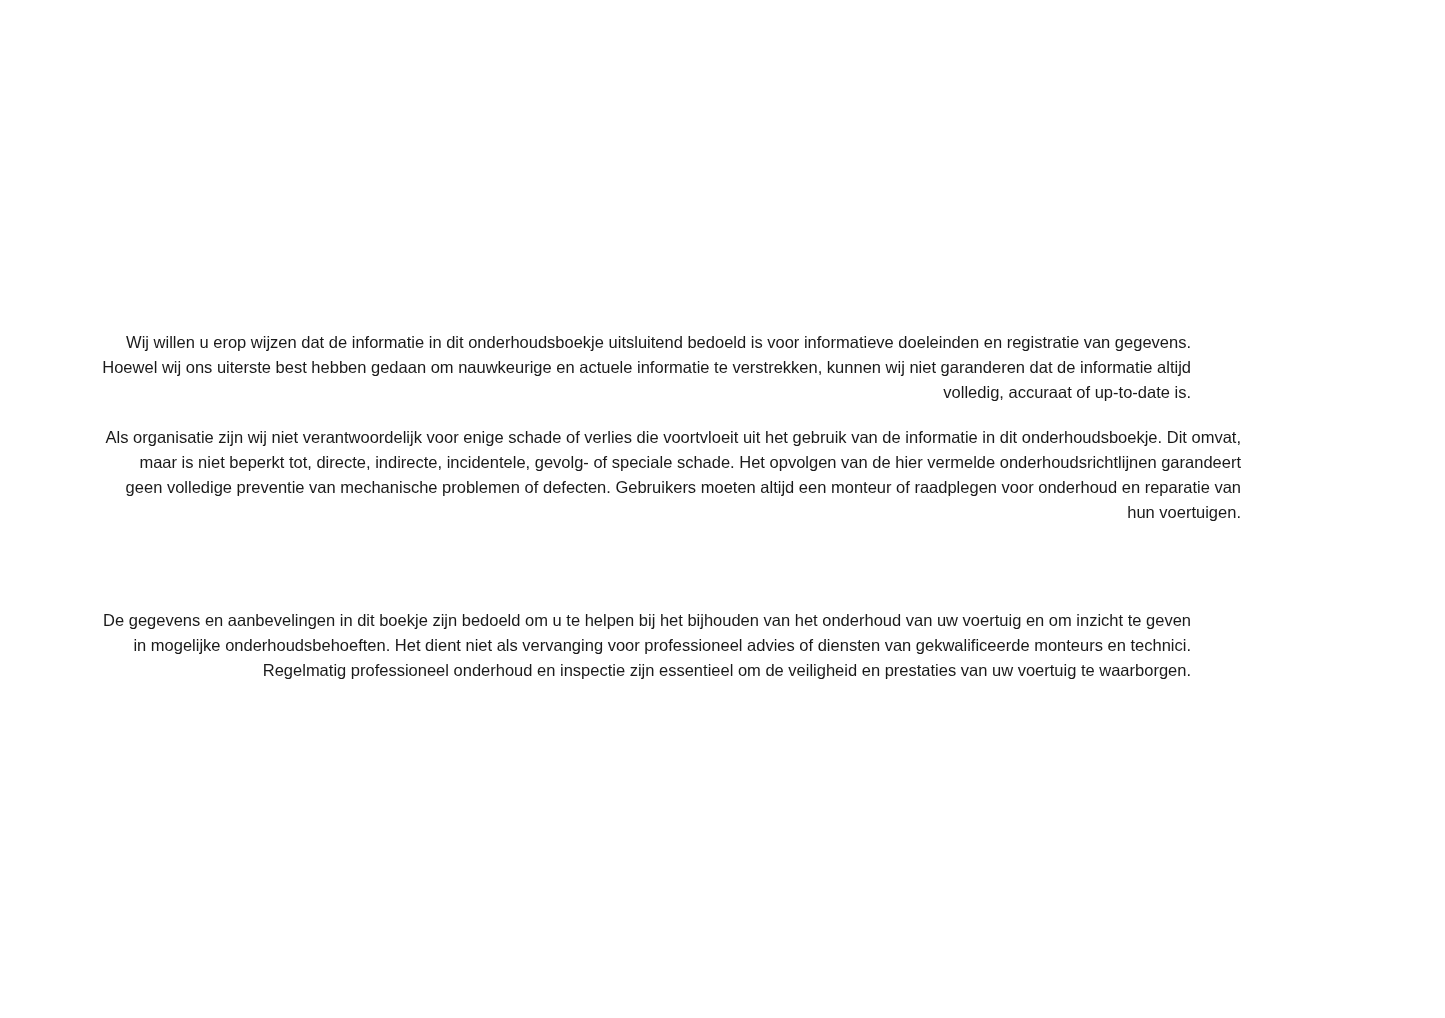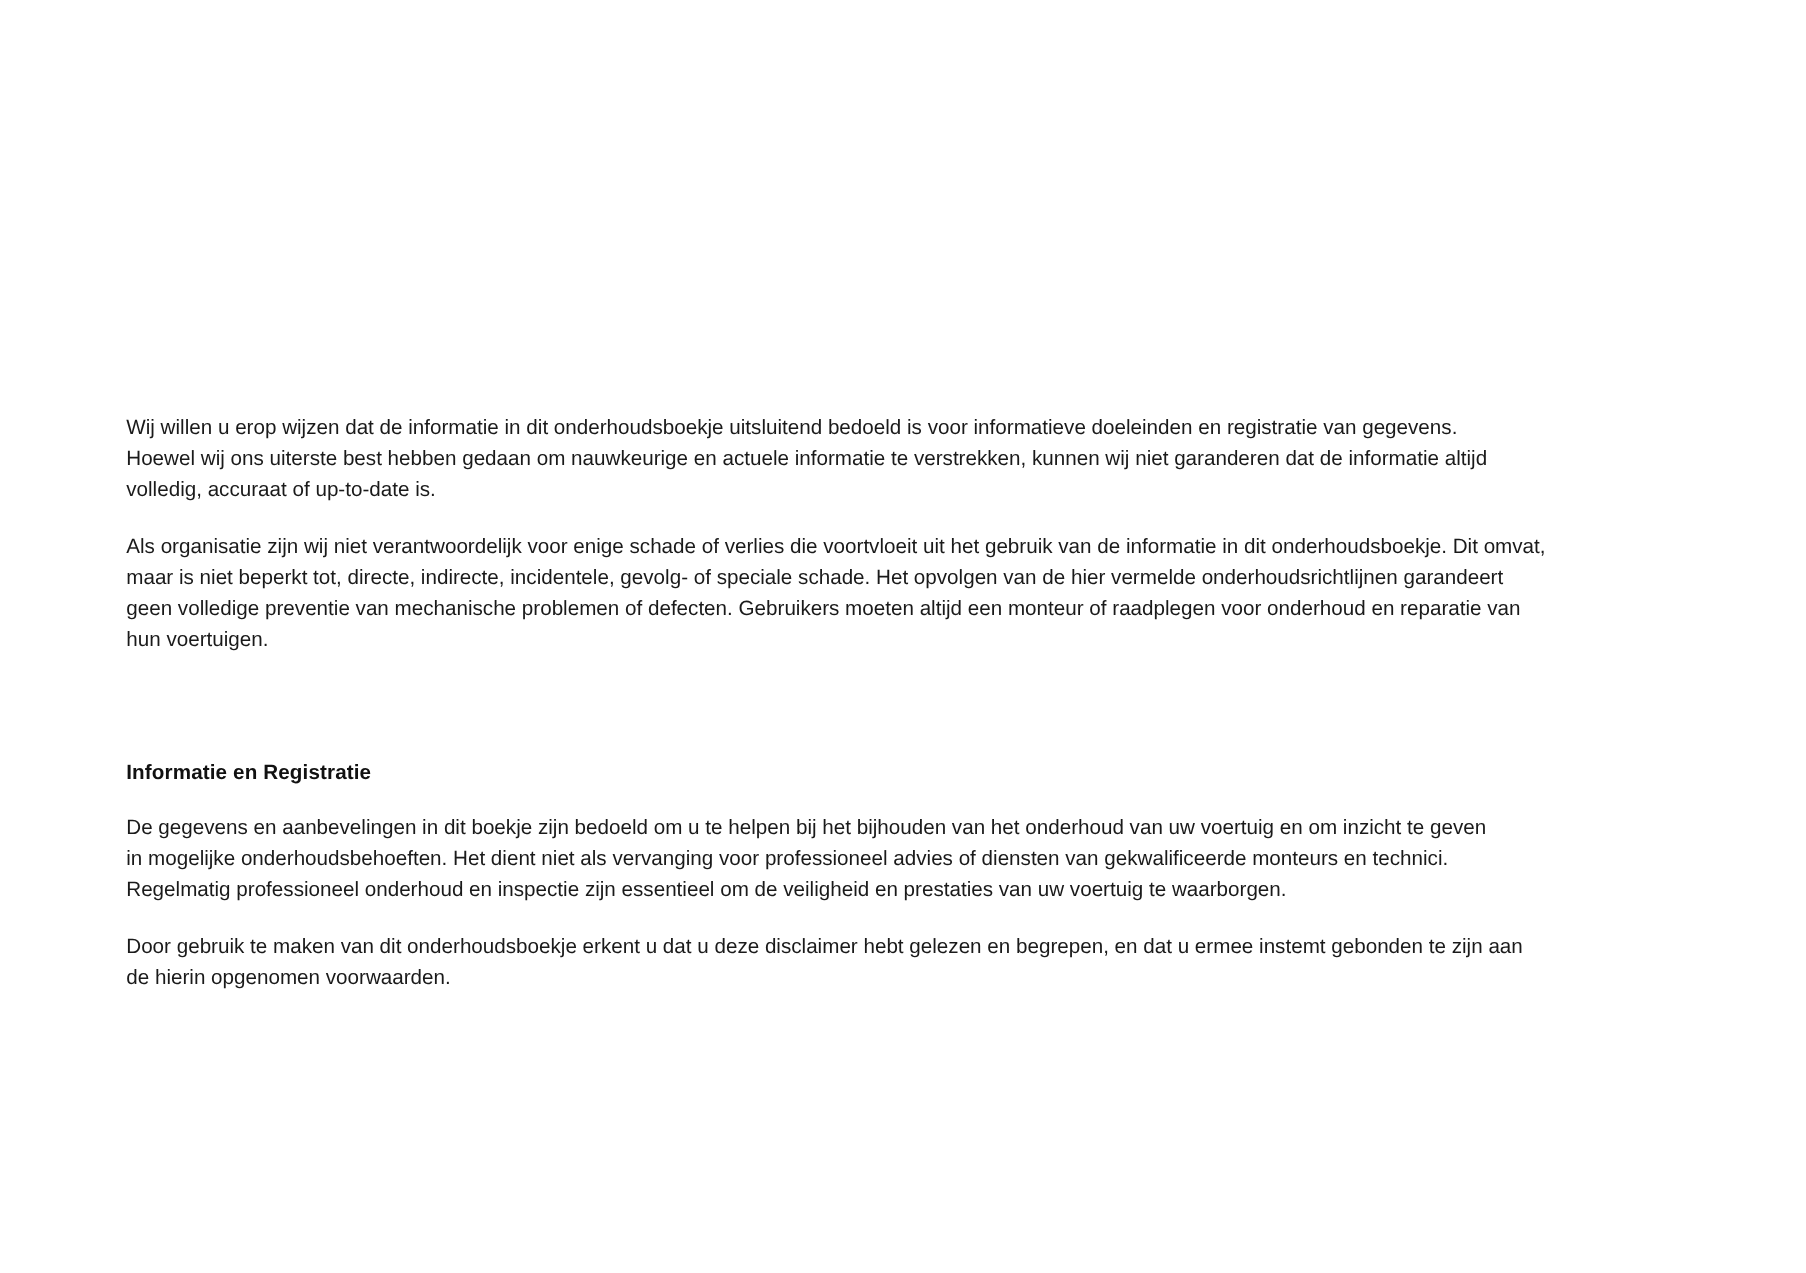--- a/index.html
+++ b/index.html
@@ -39,21 +39,21 @@
     line-height: 1.3;
     color: #111111;
     margin: 0 0 21px 0;
     letter-spacing: 0.1px;
   }
   .para {
     font-size: 16.5px;
     line-height: 1.52;
     color: #1a1a1a;
     margin: 0 0 20px 0;
-    text-align: left;
+    text-align: right;
   }
   .para:last-child {
     margin-bottom: 0;
   }
   .para.wide {
     width: 1140px;
   }
   .para.narrow {
     width: 1090px;
   }
@@ -63,19 +63,17 @@
 
 <div class="page">
   <div class="content">
 
     <section class="section">
       <p class="para narrow">Wij willen u erop wijzen dat de informatie in dit onderhoudsboekje uitsluitend bedoeld is voor informatieve doeleinden en registratie van gegevens. Hoewel wij ons uiterste best hebben gedaan om nauwkeurige en actuele informatie te verstrekken, kunnen wij niet garanderen dat de informatie altijd volledig, accuraat of up-to-date is.</p>
       <p class="para wide">Als organisatie zijn wij niet verantwoordelijk voor enige schade of verlies die voortvloeit uit het gebruik van de informatie in dit onderhoudsboekje. Dit omvat, maar is niet beperkt tot, directe, indirecte, incidentele, gevolg- of speciale schade. Het opvolgen van de hier vermelde onderhoudsrichtlijnen garandeert geen volledige preventie van mechanische problemen of defecten. Gebruikers moeten altijd een monteur of raadplegen voor onderhoud en reparatie van hun voertuigen.</p>
     </section>
 
     <section class="section">
-      <h2 class="heading">Informatie en Registratie</h2>
       <p class="para narrow">De gegevens en aanbevelingen in dit boekje zijn bedoeld om u te helpen bij het bijhouden van het onderhoud van uw voertuig en om inzicht te geven in mogelijke onderhoudsbehoeften. Het dient niet als vervanging voor professioneel advies of diensten van gekwalificeerde monteurs en technici. Regelmatig professioneel onderhoud en inspectie zijn essentieel om de veiligheid en prestaties van uw voertuig te waarborgen.</p>
-      <p class="para wide">Door gebruik te maken van dit onderhoudsboekje erkent u dat u deze disclaimer hebt gelezen en begrepen, en dat u ermee instemt gebonden te zijn aan de hierin opgenomen voorwaarden.</p>
     </section>
 
   </div>
 </div>
 
 </body></html>

